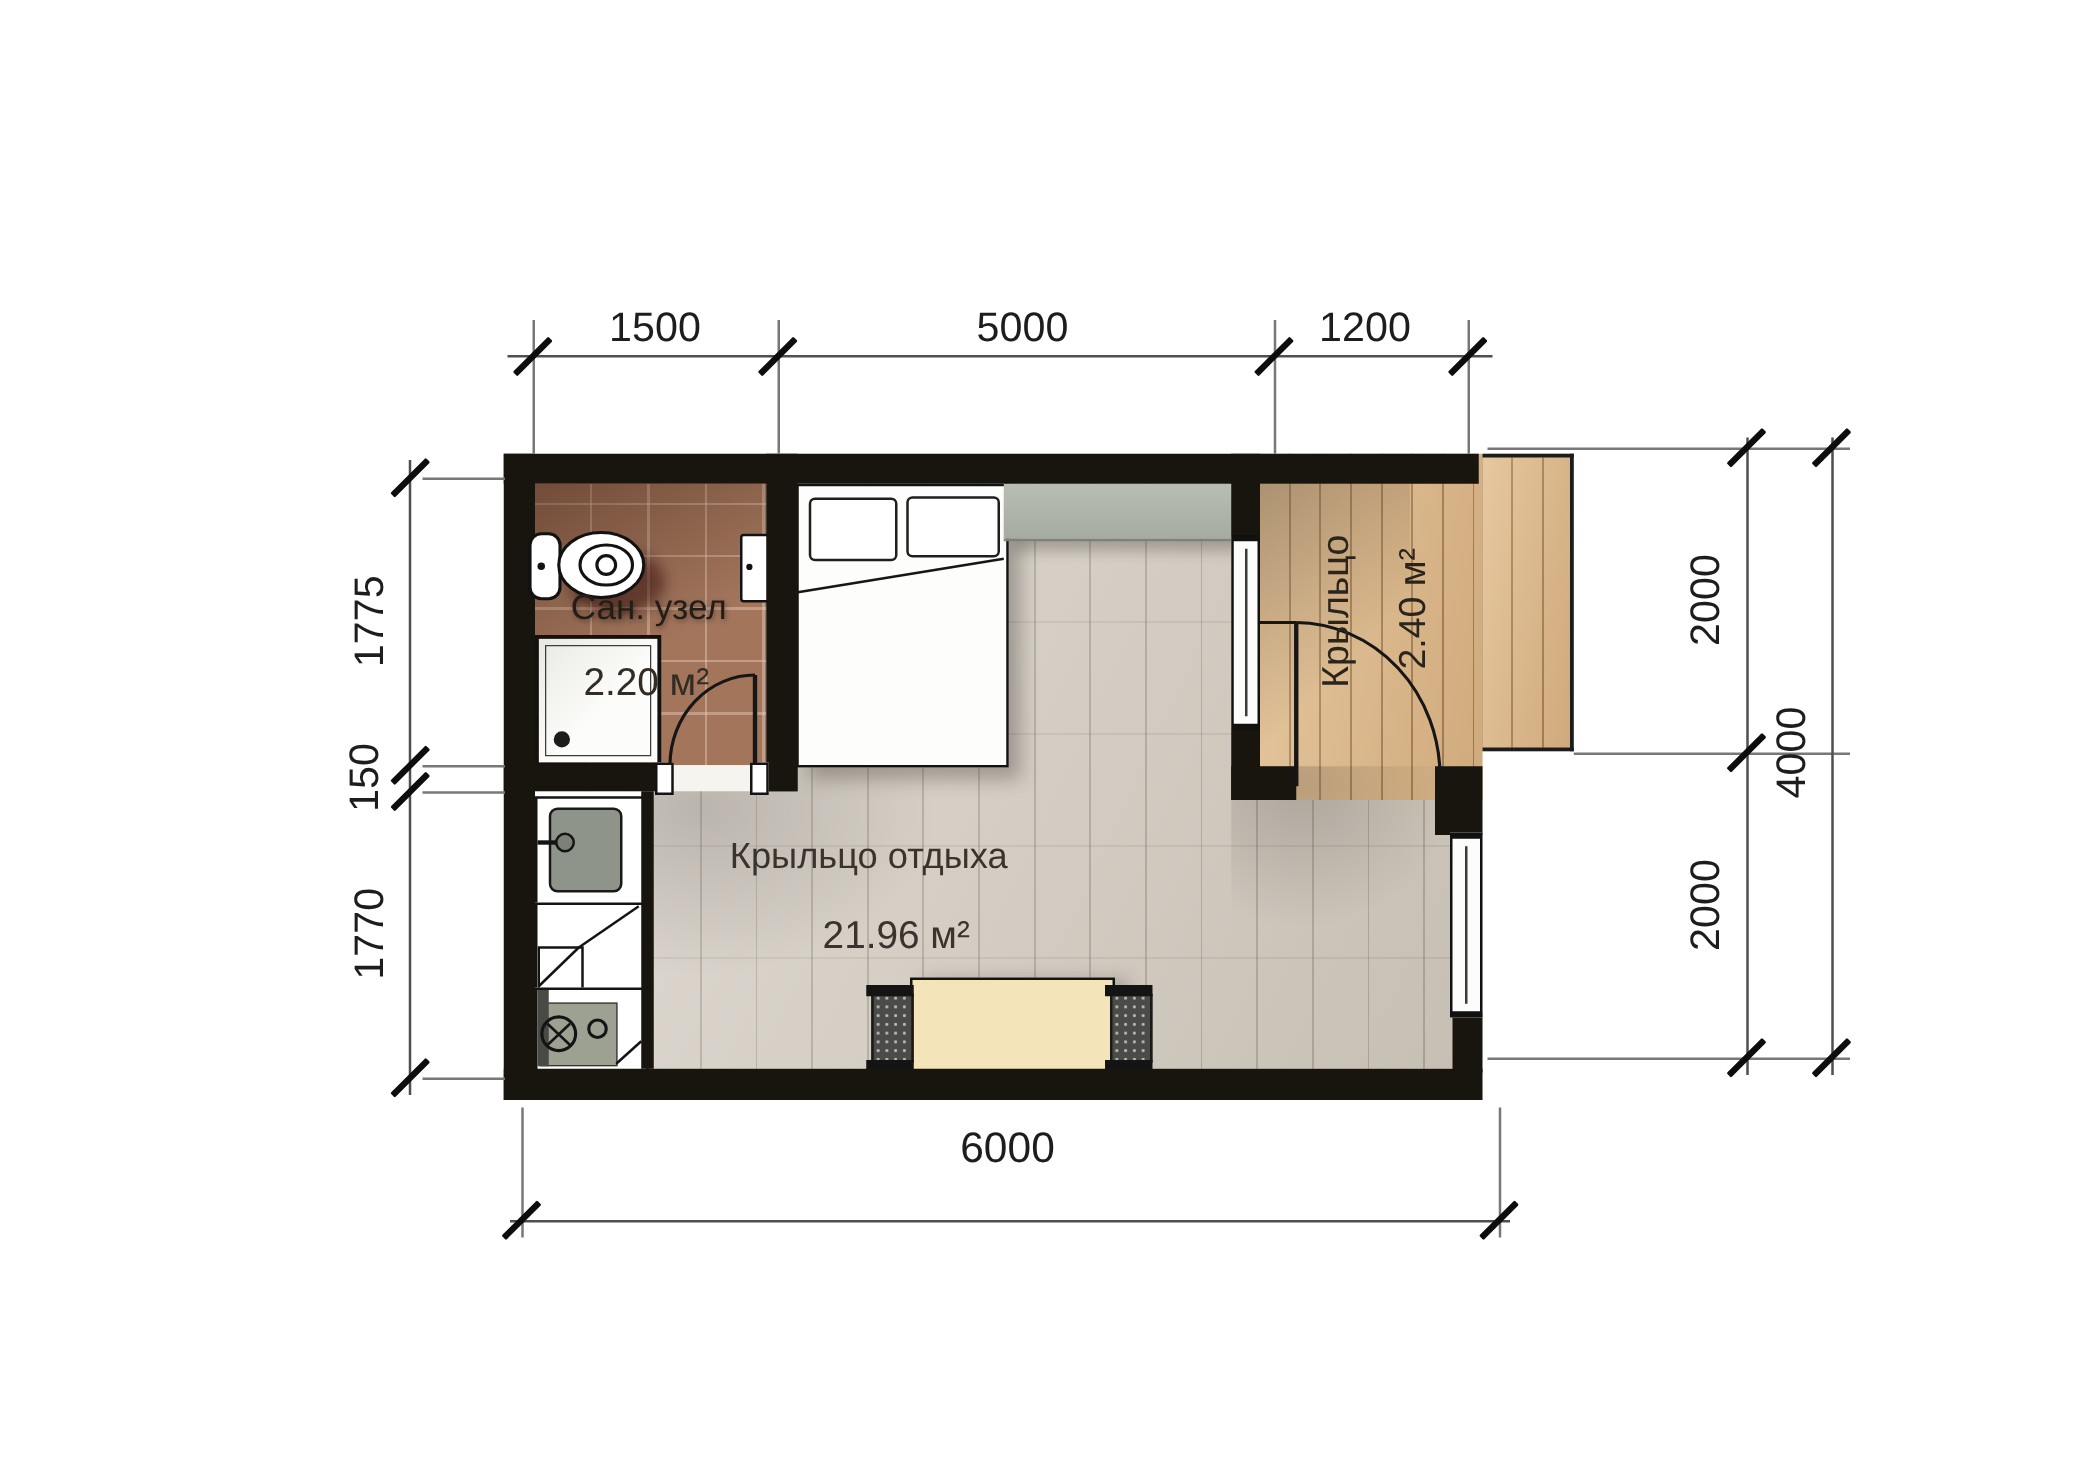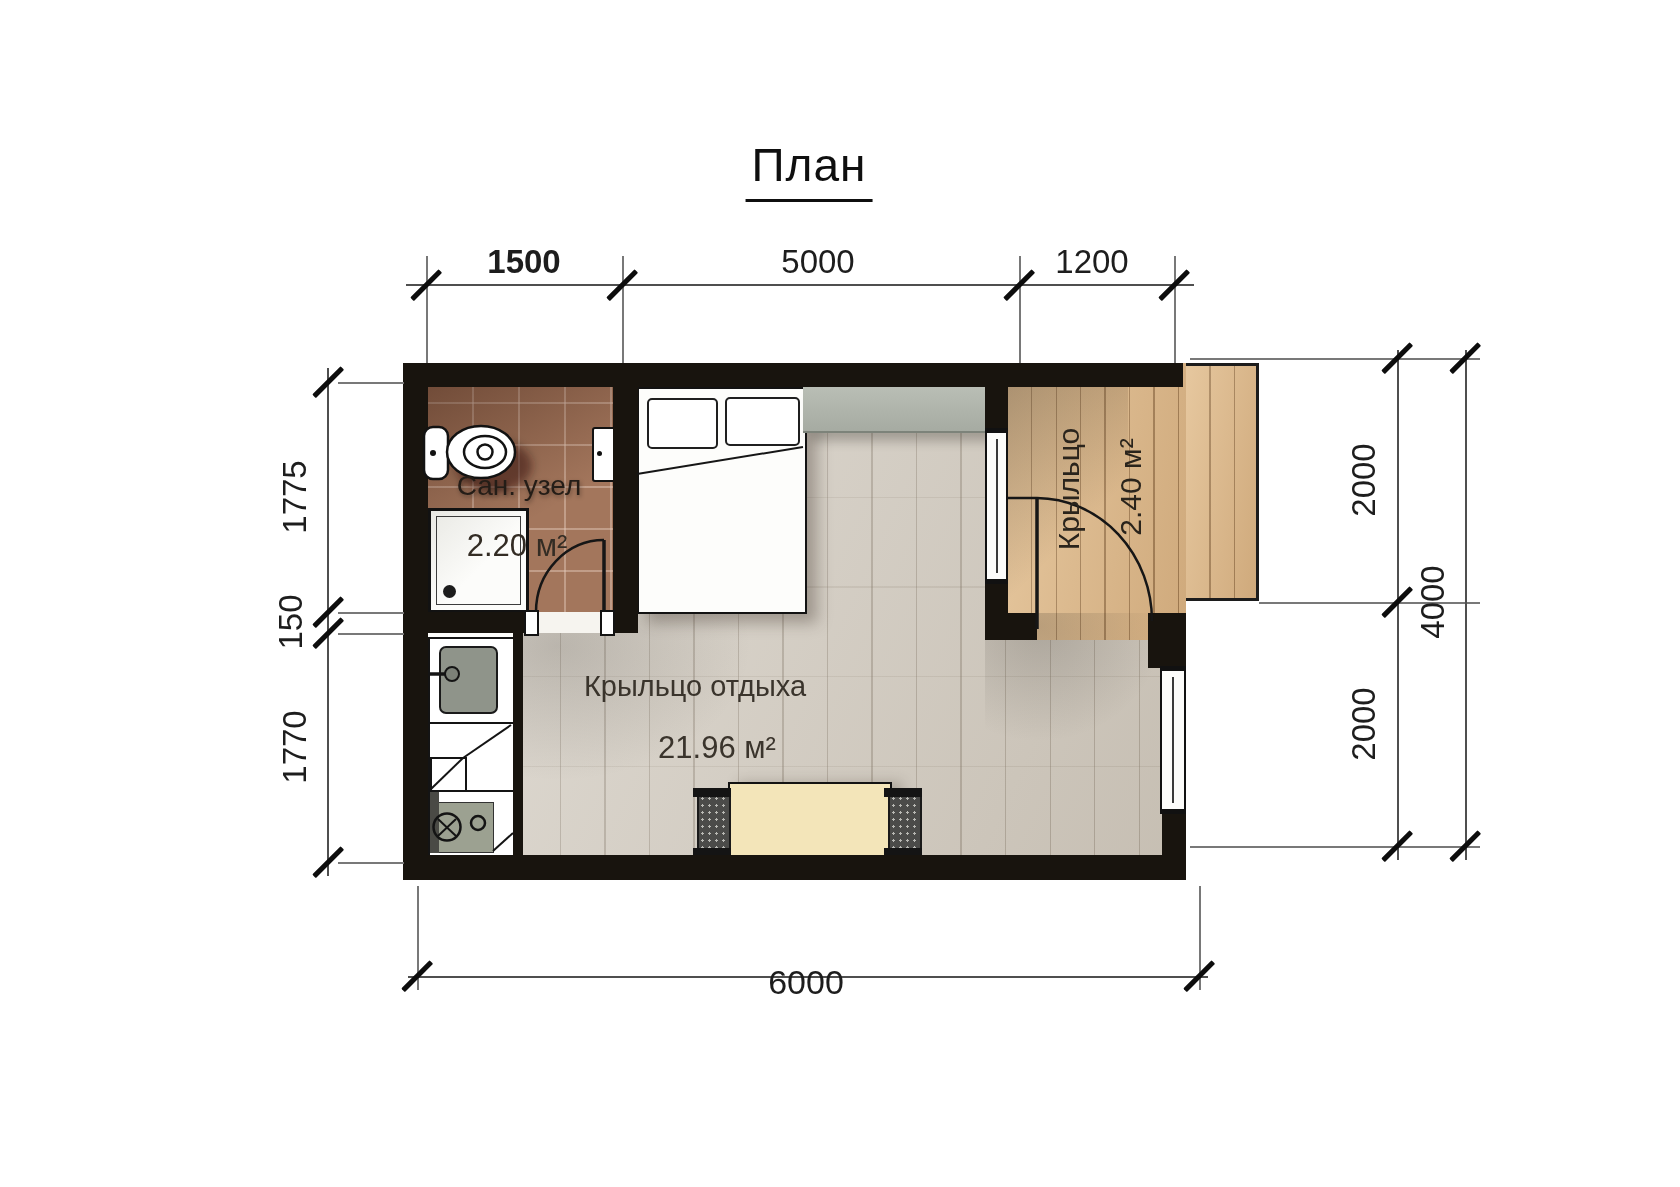--- a/index.html
+++ b/index.html
@@ -43,23 +43,20 @@
   .benchbody{position:absolute;background-color:#4b4b49;z-index:23;
       background-image:radial-gradient(circle, #b9b9b4 1px, rgba(0,0,0,0) 1.4px);
       background-size:7px 7px;border-left:2px solid #1a1a1a;border-right:2px solid #1a1a1a;}
   .benchcap{position:absolute;background:#141414;z-index:24;}
 </style>
 </head>
 <body>
 
 <div id="canvas">
 
-  <div class="title-wrap" style="left:809px;top:138px;">
-    <span class="title-text">План</span>
-  </div>
 
   <div class="floor-room" style="left:428px;top:387px;width:738px;height:468px;"></div>
   <div class="floor-bath" style="left:428px;top:387px;width:185px;height:225px;"></div>
   <div class="floor-kitchen" style="left:428px;top:633px;width:85px;height:222px;"></div>
   <div class="floor-deck" style="left:1008px;top:363px;width:178px;height:277px;"></div>
   <div class="floor-deck" style="left:1186px;top:363px;width:70px;height:232px;border-top:3px solid #1c1c1c;border-right:3px solid #1c1c1c;border-bottom:3px solid #1c1c1c;"></div>
 
   <div class="shade" style="left:428px;top:387px;width:185px;height:150px;background:linear-gradient(150deg, rgba(45,18,8,.42), rgba(45,18,8,0) 75%);"></div>
   <div class="shade" style="left:1008px;top:387px;width:120px;height:210px;background:linear-gradient(135deg, rgba(40,25,10,.30), rgba(40,25,10,0) 65%);"></div>
   <div class="shade" style="left:523px;top:612px;width:230px;height:170px;background:radial-gradient(ellipse at 15% 20%, rgba(40,35,28,.18), rgba(40,35,28,0) 70%);"></div>
@@ -186,21 +183,21 @@
 
   <div class="dimline" style="left:406px;top:284px;width:788px;height:2px;"></div>
   <div class="ext" style="left:426px;top:256px;width:1.5px;height:107px;"></div>
   <div class="ext" style="left:622px;top:256px;width:1.5px;height:107px;"></div>
   <div class="ext" style="left:1019px;top:256px;width:1.5px;height:107px;"></div>
   <div class="ext" style="left:1174px;top:256px;width:1.5px;height:107px;"></div>
   <div class="slash" style="left:426px;top:285px;"></div>
   <div class="slash" style="left:622px;top:285px;"></div>
   <div class="slash" style="left:1019px;top:285px;"></div>
   <div class="slash" style="left:1174px;top:285px;"></div>
-  <div class="lbl" style="left:524px;top:262px;font-size:33px;font-weight:bold;">1500</div>
+  <div class="lbl" style="left:524px;top:262px;font-size:33px;">1500</div>
   <div class="lbl" style="left:818px;top:262px;font-size:33px;">5000</div>
   <div class="lbl" style="left:1092px;top:262px;font-size:33px;">1200</div>
 
   <div class="dimline" style="left:327px;top:368px;width:2px;height:508px;"></div>
   <div class="ext" style="left:338px;top:382px;width:66px;height:1.5px;"></div>
   <div class="ext" style="left:338px;top:612px;width:66px;height:1.5px;"></div>
   <div class="ext" style="left:338px;top:633px;width:66px;height:1.5px;"></div>
   <div class="ext" style="left:338px;top:862px;width:66px;height:1.5px;"></div>
   <div class="slash" style="left:328px;top:382px;"></div>
   <div class="slash" style="left:328px;top:612px;"></div>
@@ -222,15 +219,15 @@
   <div class="slash" style="left:1465px;top:846px;"></div>
   <div class="vlbl" style="left:1364px;top:480px;font-size:33px;">2000</div>
   <div class="vlbl" style="left:1364px;top:724px;font-size:33px;">2000</div>
   <div class="vlbl" style="left:1433px;top:602px;font-size:33px;">4000</div>
 
   <div class="dimline" style="left:408px;top:976px;width:800px;height:2px;"></div>
   <div class="ext" style="left:417px;top:886px;width:1.5px;height:104px;"></div>
   <div class="ext" style="left:1199px;top:886px;width:1.5px;height:104px;"></div>
   <div class="slash" style="left:417px;top:976px;"></div>
   <div class="slash" style="left:1199px;top:976px;"></div>
-  <div class="lbl" style="left:806px;top:982px;font-size:34px;">6000</div>
+  <div class="lbl" style="left:806px;top:919px;font-size:34px;">6000</div>
 
 </div>
 
 </body></html>

